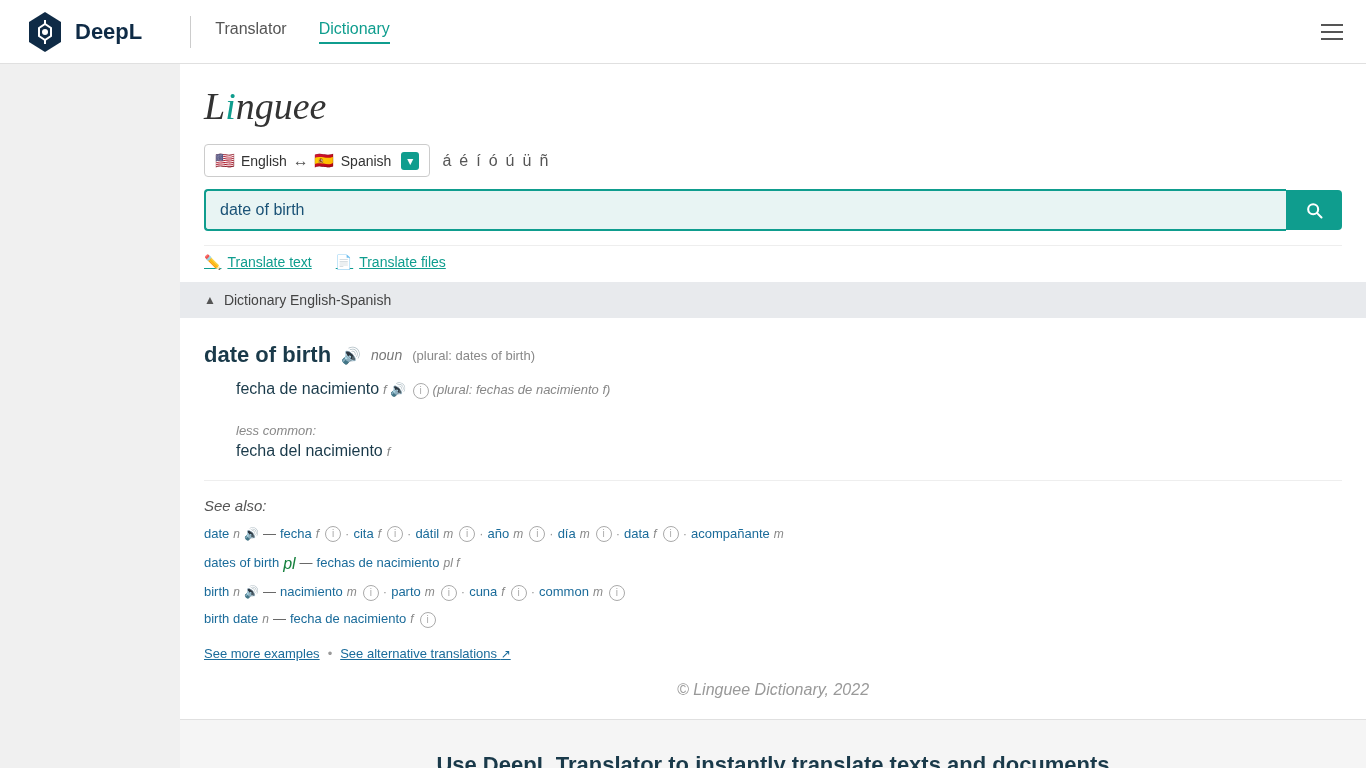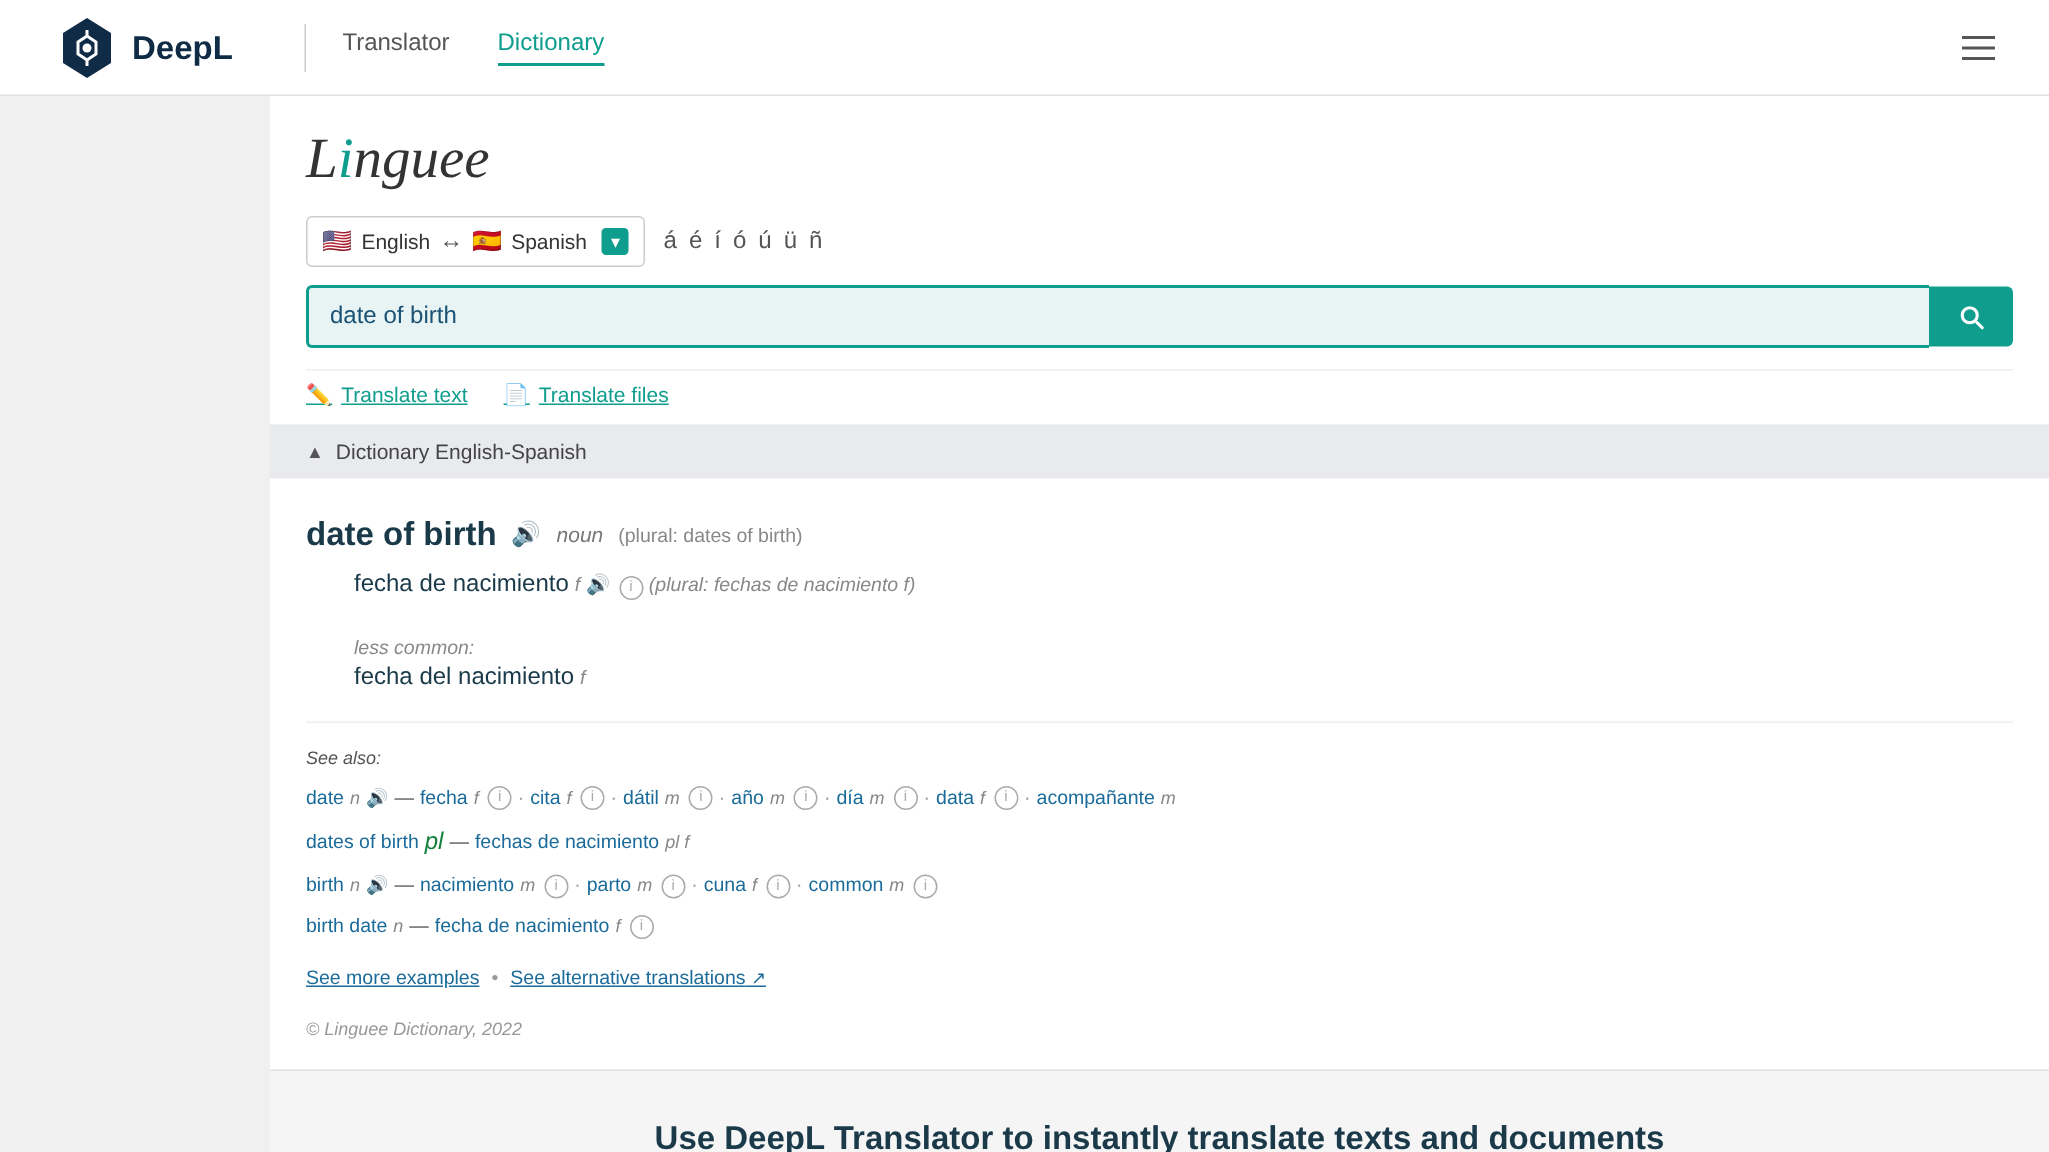--- a/index.html
+++ b/index.html
@@ -2,21 +2,21 @@
 <html><head>
   <meta charset="utf-8">
   <style>
     * { box-sizing: border-box; margin: 0; padding: 0; }
     body { font-family: -apple-system, BlinkMacSystemFont, 'Segoe UI', Arial, sans-serif; background: #f0f0f0; color: #333; font-size: 14px; }
 
     
     .header {
       background: #fff;
       border-bottom: 1px solid #e0e0e0;
-      padding: 0 36px;
+      padding: 0 23px;
       display: flex;
       align-items: center;
       height: 64px;
       position: fixed;
       top: 0; left: 0; right: 0;
       z-index: 100;
     }
     .logo-area {
       display: flex;
       align-items: center;
@@ -277,21 +277,21 @@
 
     .see-also {
       margin-top: 20px;
       padding-top: 16px;
       border-top: 1px solid #eee;
     }
     .see-also-title {
       font-style: italic;
       color: #555;
       margin-bottom: 10px;
-      font-size: 12px;
+      font-size: 15px;
     }
     .see-also-row {
       display: flex;
       flex-wrap: wrap;
       align-items: center;
       gap: 4px;
       font-size: 13px;
       color: #333;
       margin-bottom: 6px;
       line-height: 1.6;
@@ -309,23 +309,23 @@
       align-items: center;
       gap: 8px;
       font-size: 13px;
     }
     .see-more-link {
       color: #1a6b9a;
       text-decoration: underline;
       cursor: pointer;
     }
     .copyright {
-      text-align: left;
+      text-align: center;
       color: #999;
-      font-size: 12px;
+      font-size: 16px;
       font-style: italic;
       margin-top: 20px;
     }
 
     
     .promo-section {
       background: #f5f5f5;
       padding: 32px 24px;
       text-align: center;
     }

